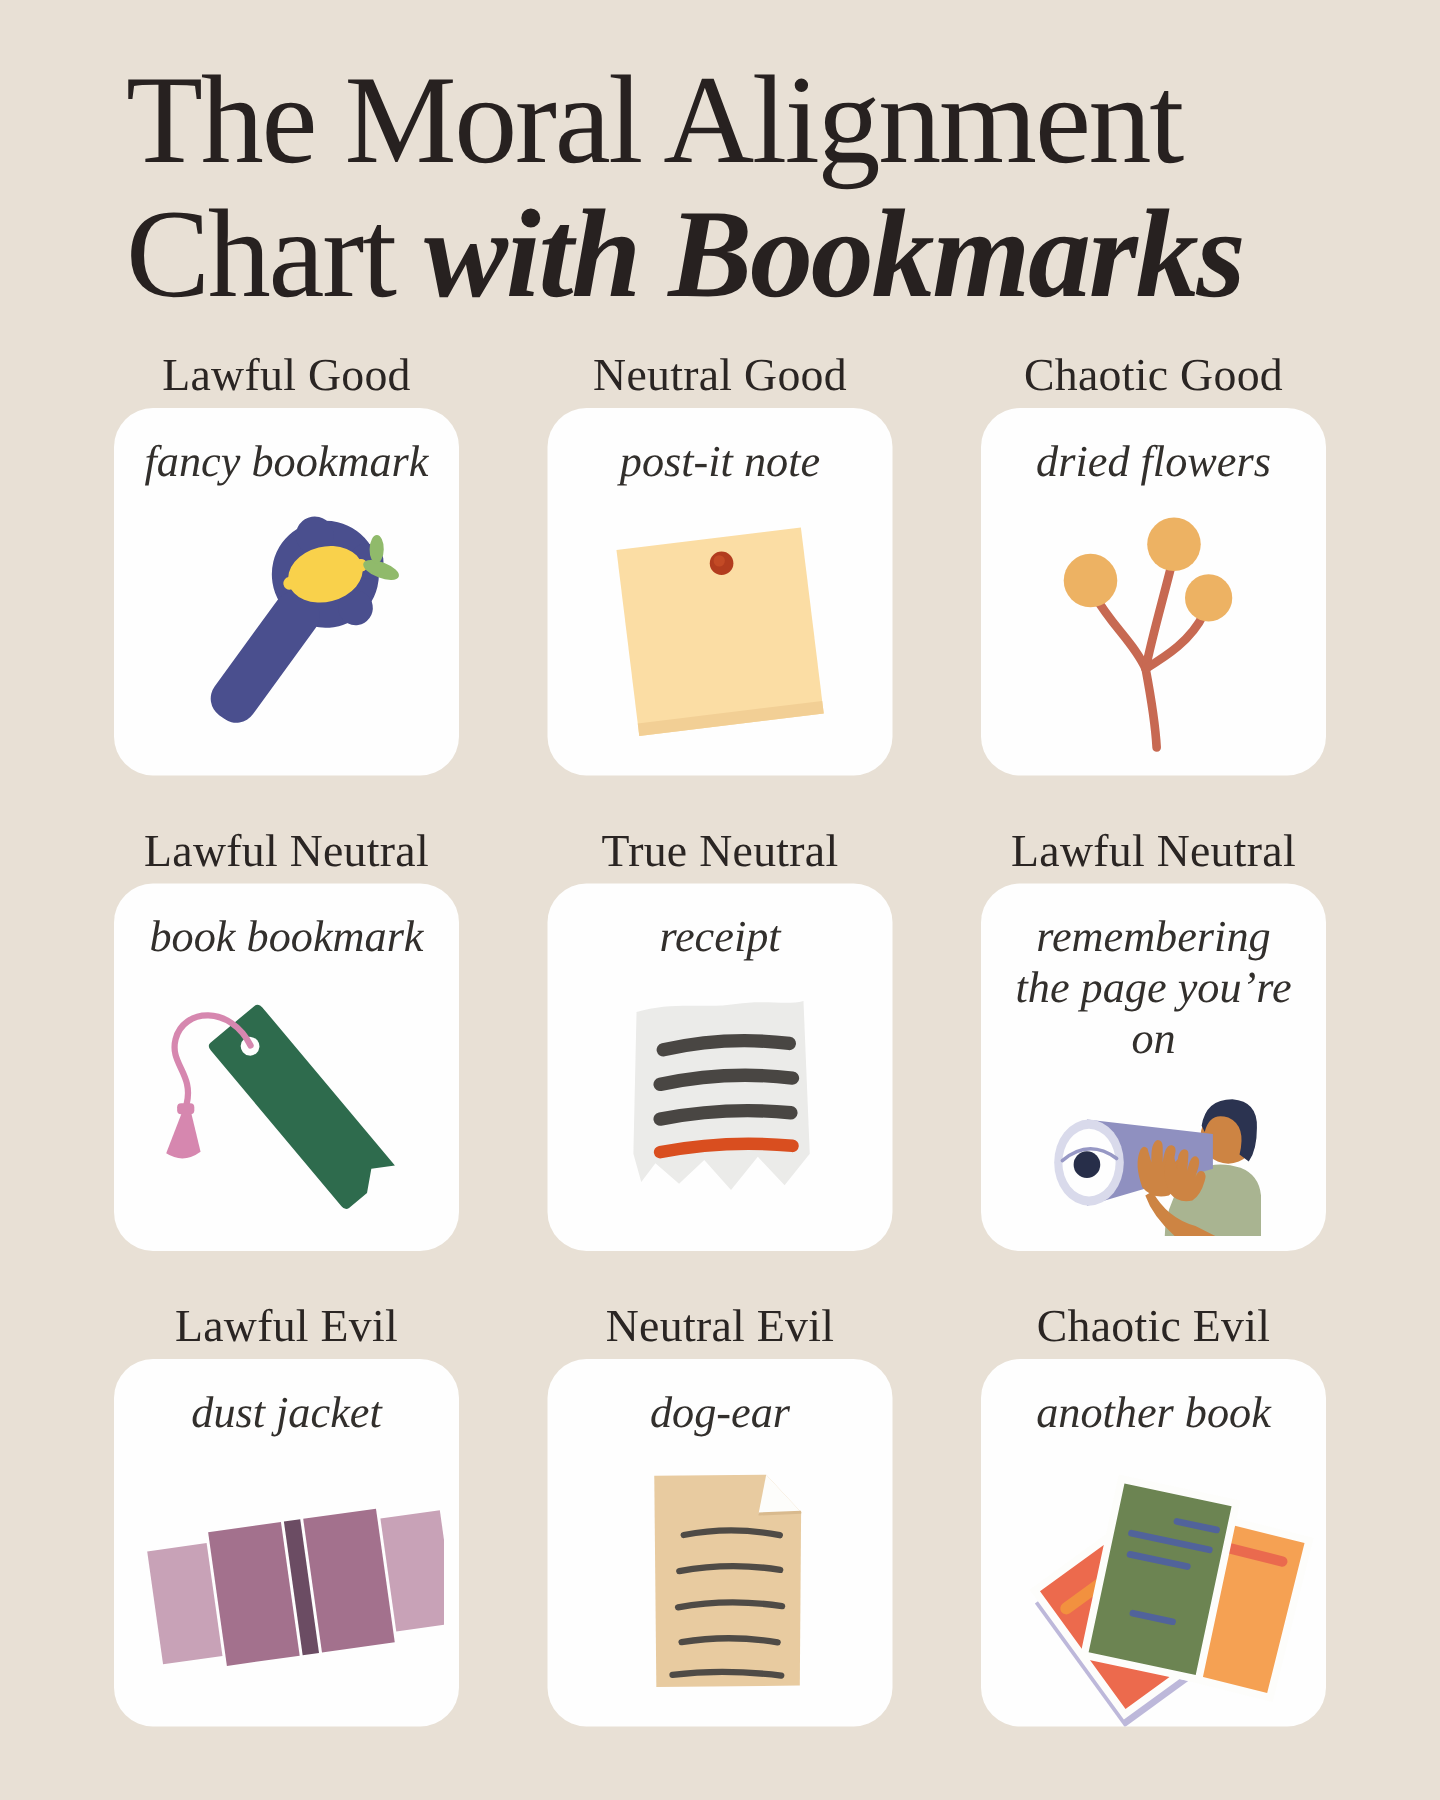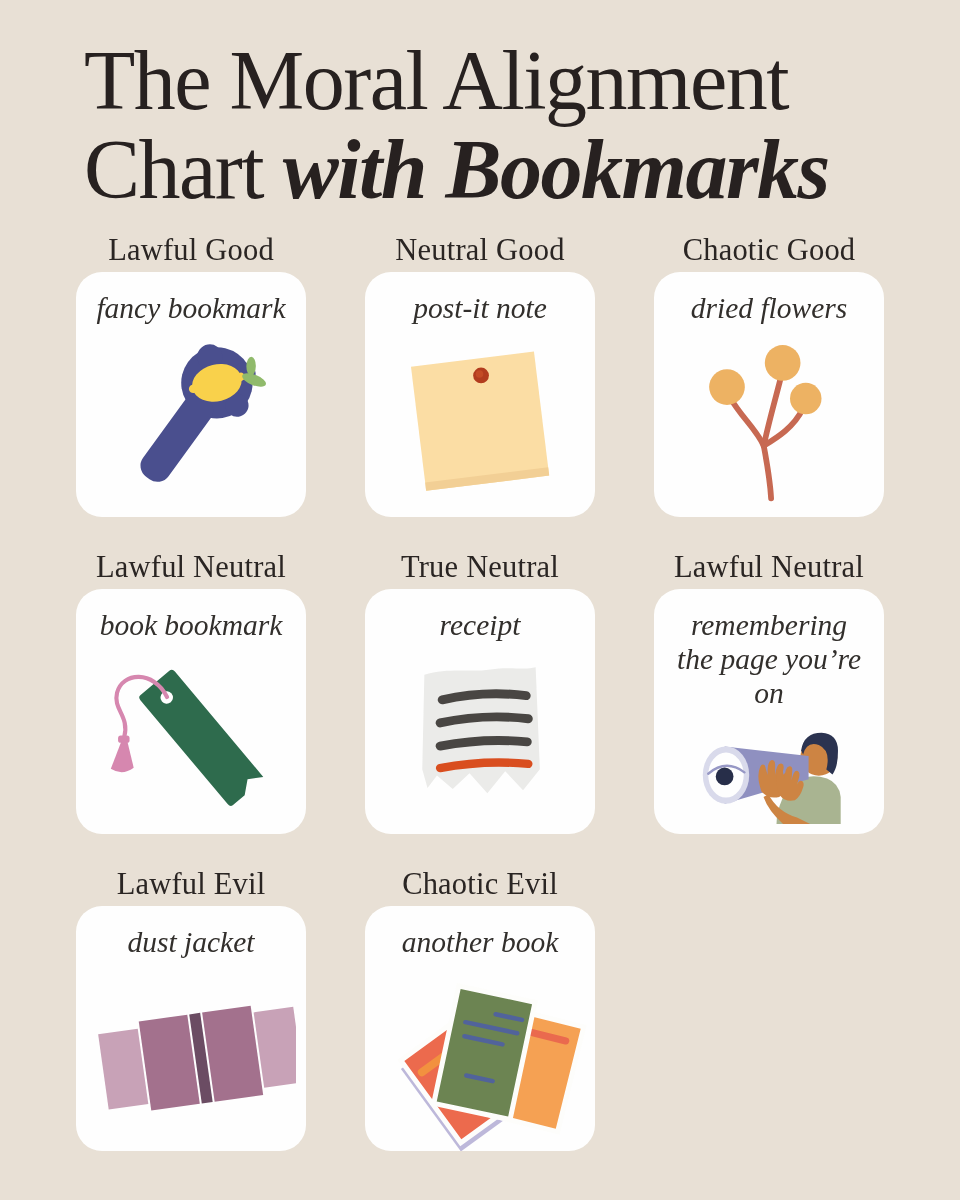--- a/index.html
+++ b/index.html
@@ -195,20 +195,42 @@
               <rect x="58" y="37" width="49" height="90" fill="#a3718d"></rect>
               <rect x="109" y="37" width="11" height="90" fill="#6b4c63"></rect>
               <rect x="122" y="37" width="49" height="90" fill="#a3718d"></rect>
               <rect x="173" y="44" width="40" height="76" fill="#c8a2b7"></rect>
             </g>
           </svg>
         </div>
       </div>
     </div>
 
+    <div class="cell">
+      <div class="cell-header">Neutral Evil</div>
+      <div class="card">
+        <div class="caption">dog-ear</div>
+        <div class="art">
+          <svg viewBox="0 0 200 160" preserveAspectRatio="xMidYMid meet">
+            <g transform="rotate(2 100 80)">
+              <path d="M56 16 L127 13 L150 36 L153 146 L62 150 Z" fill="#e8cba0"></path>
+              <path d="M127 13 L150 36 L123 38 Z" fill="#fdfdfb"></path>
+              <path d="M123 38 L150 36" stroke="#d9ba8e" stroke-width="2" fill="none"></path>
+              <g fill="none" stroke="#4f4b46" stroke-width="4" stroke-linecap="round">
+                <path d="M76 53 Q106 46 137 51"></path>
+                <path d="M74 76 Q106 69 138 73"></path>
+                <path d="M74 99 Q106 92 140 96"></path>
+                <path d="M77 121 Q107 115 138 119"></path>
+                <path d="M72 142 Q104 137 141 140"></path>
+              </g>
+            </g>
+          </svg>
+        </div>
+      </div>
+    </div>
 
     <div class="cell">
       <div class="cell-header">Chaotic Evil</div>
       <div class="card">
         <div class="caption">another book</div>
         <div class="art">
           <svg viewBox="0 0 210 160" preserveAspectRatio="xMidYMid meet" style="overflow:visible">
             <g transform="rotate(-36 92 104)">
               <rect x="43" y="59" width="88" height="102" fill="#bdb8da"></rect>
               <rect x="48" y="52" width="88" height="102" fill="#ec6a4d" stroke="#fdfdfb" stroke-width="5"></rect>

